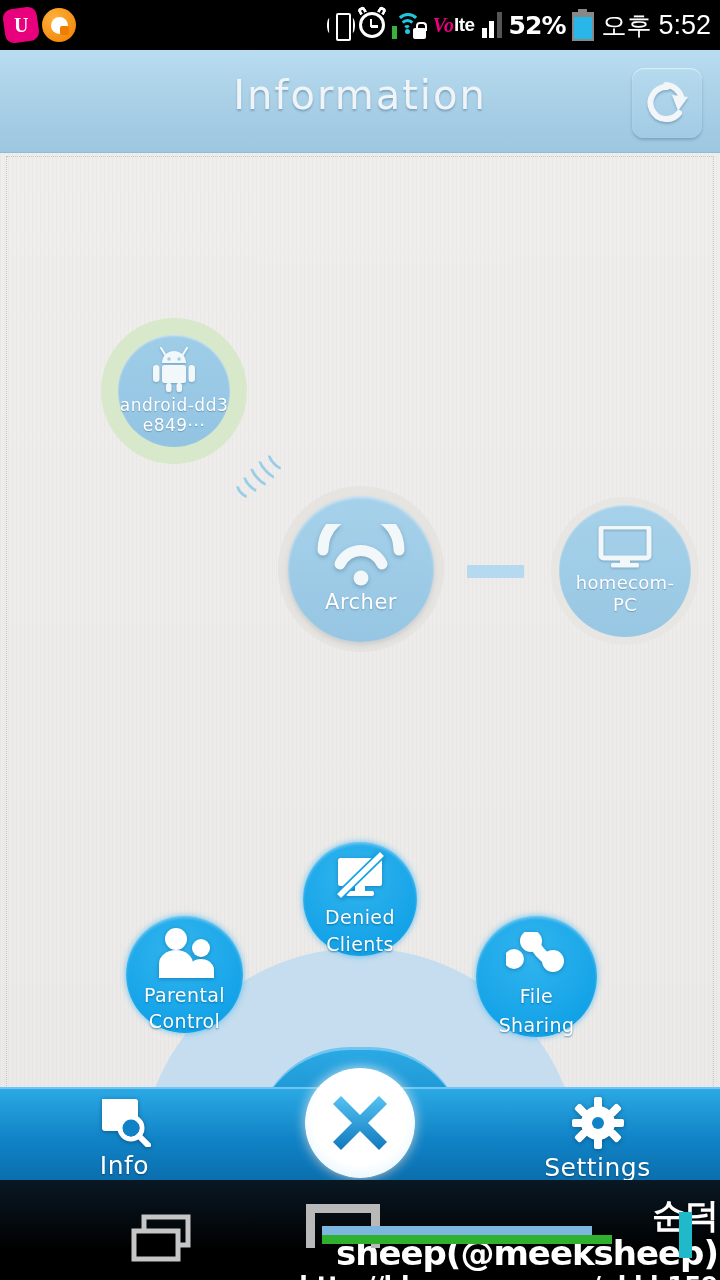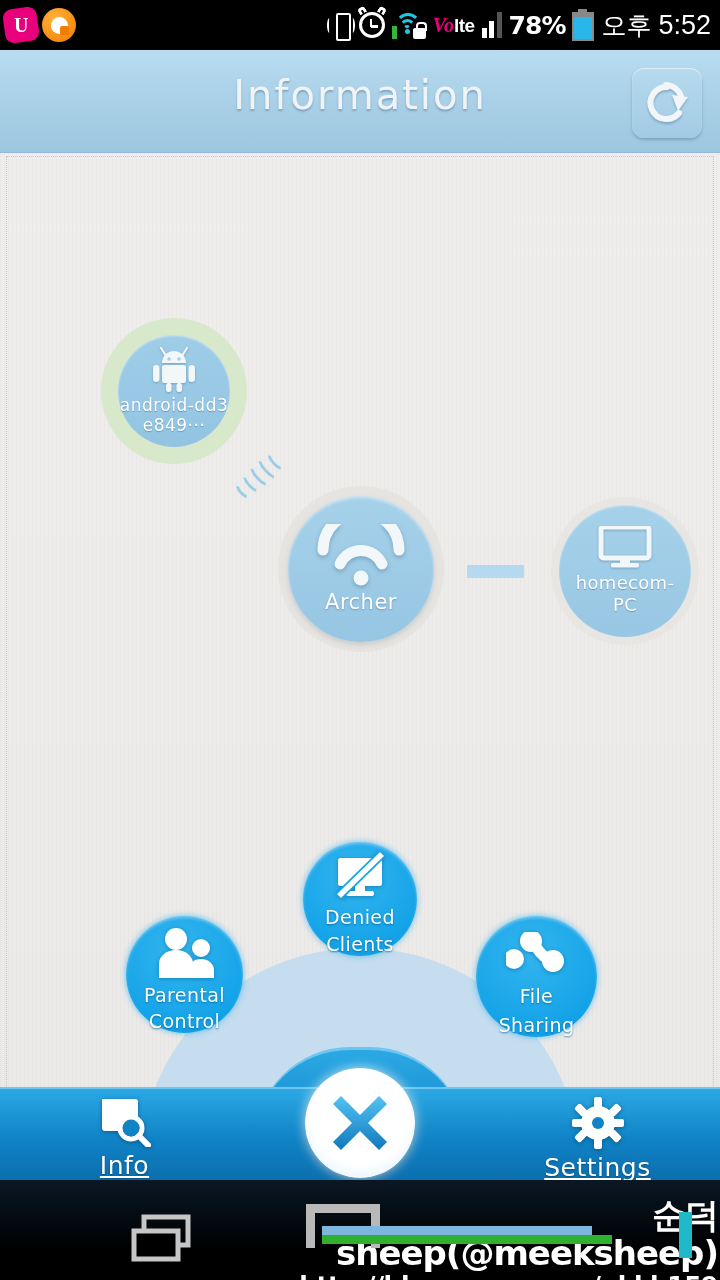--- a/index.html
+++ b/index.html
@@ -91,21 +91,21 @@
     position:absolute;left:0;bottom:0;width:5px;height:13px;background:#35b33a;
   }
   .wifi-lock .padlock{
     position:absolute;right:0;bottom:0;width:13px;height:11px;background:#fff;
     border-radius:2px;
   }
   .wifi-lock .padlock::before{
     content:"";position:absolute;left:3px;top:-6px;width:7px;height:7px;
     border:2.5px solid #fff;border-bottom:none;border-radius:4px 4px 0 0;
   }
-  .volte{ display:flex;align-items:flex-end;color:#fff; }
+  .volte{ display:flex;align-items:flex-start;color:#fff; }
   .volte .v{ color:#e8007d;font-style:italic;font-weight:bold;font-size:20px;
     font-family:"Liberation Serif",serif;}
   .volte .lte{ font-weight:bold;font-size:19px;letter-spacing:-0.5px;}
   .bars{ display:flex;align-items:flex-end;gap:2.5px;height:26px;}
   .bars i{ display:block;width:5px;background:#fff;}
   .bars i:nth-child(1){height:10px;}
   .bars i:nth-child(2){height:17px;}
   .bars i:nth-child(3){height:26px;background:#555;}
   .pct{ font-size:25px;font-weight:bold;letter-spacing:-1px;
         font-family:"DejaVu Sans",sans-serif;}
@@ -257,21 +257,20 @@
     border-top:3px solid #6ec6f0;
   }
   .navitem{
     position:absolute;display:flex;flex-direction:column;align-items:center;
     color:#fff;
   }
   .navitem .lbl{
     font-size:25px;letter-spacing:.5px;margin-top:4px;
     text-shadow:0 1px 2px rgba(0,60,100,.7);
     font-family:"DejaVu Sans",sans-serif;
-    text-decoration:underline;
   }
   #nav-info{ left:72px;top:1097px;width:105px;}
   #nav-settings{ left:530px;top:1097px;width:135px;justify-content:flex-end;}
   #nav-close{
     position:absolute;left:305px;top:1068px;width:110px;height:110px;border-radius:50%;
     background:radial-gradient(circle at 50% 45%, #ffffff 58%, #eef9ff 72%, #bfe4f7 100%);
     box-shadow:0 0 12px rgba(255,255,255,.8), 0 3px 6px rgba(0,60,100,.45);
     display:flex;align-items:center;justify-content:center;
   }
 
@@ -347,21 +346,21 @@
     </div>
     <div class="volte">
       <span class="v">Vo</span>
       <span class="lte">lte</span>
     </div>
     <div class="bars">
         <i></i>
         <i></i>
         <i></i>
       </div>
-    <div class="pct">78%</div>
+    <div class="pct">52%</div>
     <div class="battery">
       <div class="cap"></div>
         <div class="body"></div>
         <div class="fill"></div>
     </div>
     <div class="clock">
       <span class="ampm">오후</span>
       <span>5:52</span>
     </div>
   </div>

